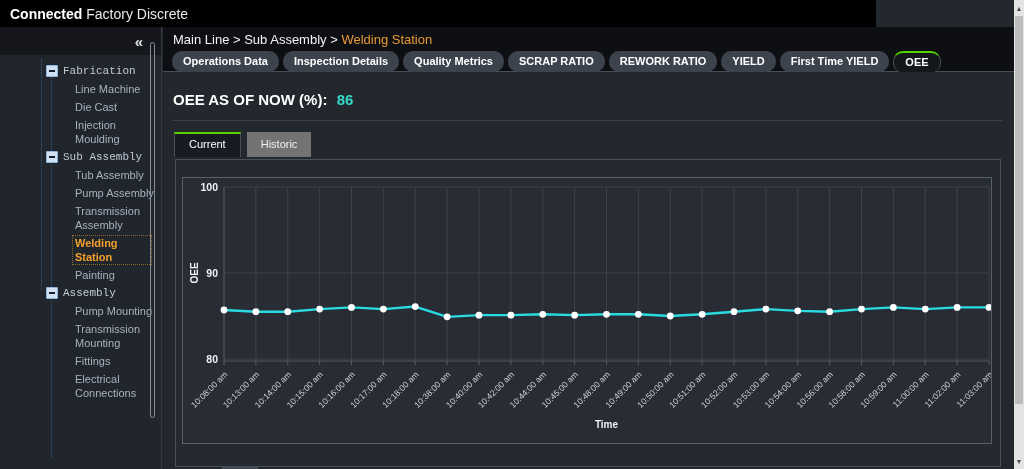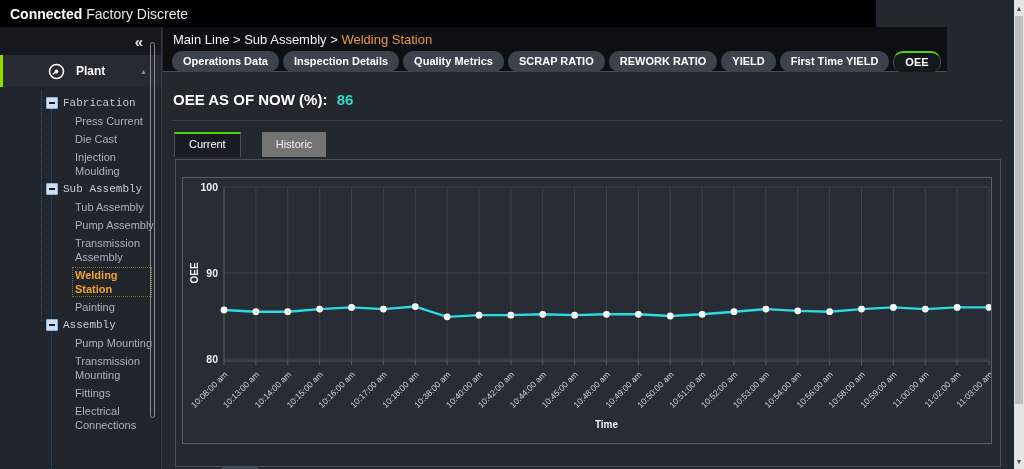--- a/index.html
+++ b/index.html
@@ -34,36 +34,36 @@
   .tbox { width:12px; height:12px; background:#cfe0f2; border:1px solid #8fb3d9; border-radius:1px;
     display:inline-flex; align-items:center; justify-content:center; margin-right:5px; flex:none; margin-top:1px; }
   .tbox::after { content:""; width:6px; height:2px; background:#15202e; display:block; }
   .tlabel { color:#c3cad6; font-size:11px; line-height:14px; max-width:80px; }
   .lvl3 .tlabel { color:#a9b2c0; }
   .tree-row.selected .tlabel { color:#f2a22c; font-weight:bold; border:1px dotted #8a6a2a; padding:0 2px; margin:-1px -3px; }
   .side-scroll { position:absolute; left:150px; top:15px; width:5px; height:376px;
     border:1px solid #878d97; border-radius:3px; background:transparent; cursor:pointer; }
 
   
-  .main-top { position:absolute; left:163px; top:27px; width:784px; height:45px; background:#0e0f12;
+  .main-top { position:absolute; left:163px; top:27px; width:851px; height:45px; background:#0e0f12;
     border-bottom:1px solid #494f58; }
   .breadcrumb { position:absolute; left:10px; top:5px; font-size:13px; color:#f2f2f2; }
   .breadcrumb .bc-cur { font-weight:normal; }
   .tabs-bar { position:absolute; left:9px; top:23px; display:flex; gap:4px; align-items:flex-end; }
   .tab { background:#3c434d; color:#fff; font-size:11px; font-weight:bold; padding:4px 11px 5px 11px;
     cursor:pointer; white-space:nowrap; border-radius:10px; }
   .tab.active { background:#14171c; border-top:2px solid #55d400; padding-top:3px;
     border-left:1px solid #494f58; border-right:1px solid #494f58; position:relative; top:1px; }
 
   
   .content { position:absolute; left:163px; top:72px; width:851px; height:397px; background:#23272e; }
   .kpi { position:absolute; left:10px; top:19px; font-size:15px; font-weight:bold; color:#fff; }
   .kpi .kpi-val { margin-left:5px; }
   .kpi-divider { position:absolute; left:9px; top:48px; width:830px; border-top:1px solid #3c4149; }
-  .subtabs { position:absolute; left:11px; top:60px; display:flex; gap:21px; }
+  .subtabs { position:absolute; left:11px; top:60px; display:flex; gap:6px; }
   .subtab { background:#737373; color:#eef0f3; font-size:11px; padding:6px 14px 7px 14px; cursor:pointer; }
   .subtab.active { background:#181c22; border-top:2px solid #55d400; padding-top:4px;
     border-left:1px solid #494f58; border-right:1px solid #494f58; color:#fff; }
   .outer-panel { position:absolute; left:12px; top:87px; width:826px; height:308px;
     border:1px solid #4a505a; background:#252a32; }
   .chart-box { position:absolute; left:19px; top:105px; width:810px; height:267px;
     border:1px solid #5a606a; background:#282d35; }
   .partial-btn { position:absolute; left:59px; top:394px; width:36px; height:4px; background:#454b55; }
 
   
@@ -79,39 +79,29 @@
 
 <div class="topbar">
   <span class="t-bold">Connected</span>
   <span class="t-rest"> Factory Discrete</span>
 </div>
 
 <div class="sidebar">
   <div class="sidebar-head">
     <span class="collapse-glyph">«</span>
   </div>
-  <div class="plant-row">
-    <div class="plant-accent" style="background: rgb(151, 215, 0);"></div>
-    <svg class="plant-icon" viewBox="0 0 18 18">
-      <circle cx="9" cy="9" r="7.4" fill="none" stroke="#ffffff" stroke-width="1.6"></circle>
-      <circle cx="9" cy="9" r="2" fill="#ffffff"></circle>
-      <line x1="9" y1="9" x2="5" y2="12" stroke="#ffffff" stroke-width="1.4"></line>
-    </svg>
-    <span class="plant-label">Plant</span>
-    <span class="plant-arrow">▲</span>
-  </div>
   <div class="tree">
     <div class="guide" style="left:41px; top:4px; height:230px;"></div>
     <div class="guide" style="left:51px; top:22px; height:380px;"></div>
       <div class="tree-row lvl2">
         <span class="tbox"></span>
         <span class="tlabel">Fabrication</span>
       </div>
       <div class="tree-row lvl3">
-        <span class="tlabel">Press Current</span>
+        <span class="tlabel">Line Machine</span>
       </div>
       <div class="tree-row lvl3">
         <span class="tlabel">Die Cast</span>
       </div>
       <div class="tree-row lvl3">
         <span class="tlabel">Injection Moulding</span>
       </div>
       <div class="tree-row lvl2">
         <span class="tbox"></span>
         <span class="tlabel">Sub Assembly</span>

